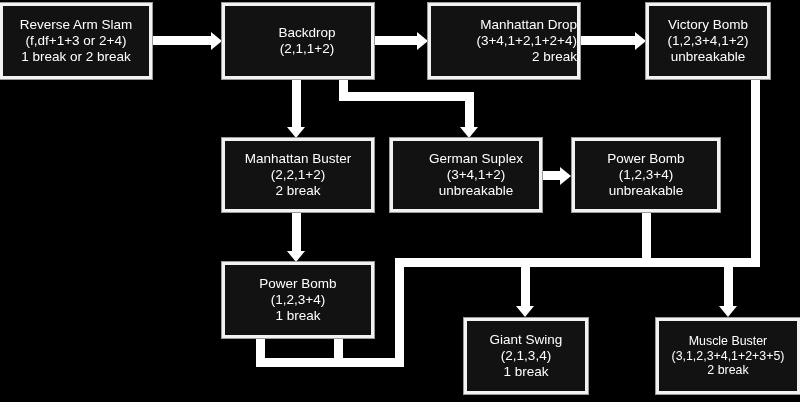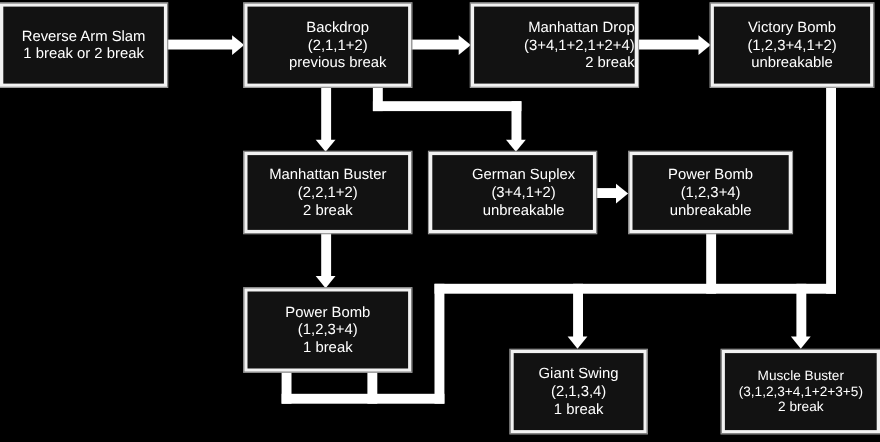--- a/index.html
+++ b/index.html
@@ -107,36 +107,36 @@
   <div class="seg" style="left:751px; top:79px; width:9px; height:188px;"></div>
 
   <div class="seg" style="left:521px; top:258px; width:9px; height:52px;"></div>
   <div class="arrow-down" style="left:516px; top:306px;"></div>
 
   <div class="seg" style="left:724px; top:258px; width:9px; height:52px;"></div>
   <div class="arrow-down" style="left:719px; top:306px;"></div>
 
   <div class="node" style="left:0px; top:3px; width:152px; height:76px;">
     <span class="ln ln-title">Reverse Arm Slam</span>
+    <span class="ln ln-input">(f,df+1+3 or 2+4)</span>
     <span class="ln ln-break">1 break or 2 break</span>
   </div>
 
   <div class="node" style="left:222px; top:3px; width:152px; height:76px;padding-left:18px;">
     <span class="ln ln-title">Backdrop</span>
     <span class="ln ln-input">(2,1,1+2)</span>
-    <span class="ln ln-break">previous break</span>
   </div>
 
   <div class="node" style="left:428px; top:3px; width:152px; height:76px;align-items:flex-end;">
     <span class="ln ln-title">Manhattan Drop</span>
     <span class="ln ln-input">(3+4,1+2,1+2+4)</span>
     <span class="ln ln-break">2 break</span>
   </div>
 
-  <div class="node" style="left:646px; top:3px; width:148px; height:76px;">
+  <div class="node" style="left:646px; top:3px; width:124px; height:76px;">
     <span class="ln ln-title">Victory Bomb</span>
     <span class="ln ln-input">(1,2,3+4,1+2)</span>
     <span class="ln ln-break">unbreakable</span>
   </div>
 
   <div class="node" style="left:222px; top:138px; width:152px; height:74px;">
     <span class="ln ln-title">Manhattan Buster</span>
     <span class="ln ln-input">(2,2,1+2)</span>
     <span class="ln ln-break">2 break</span>
   </div>

